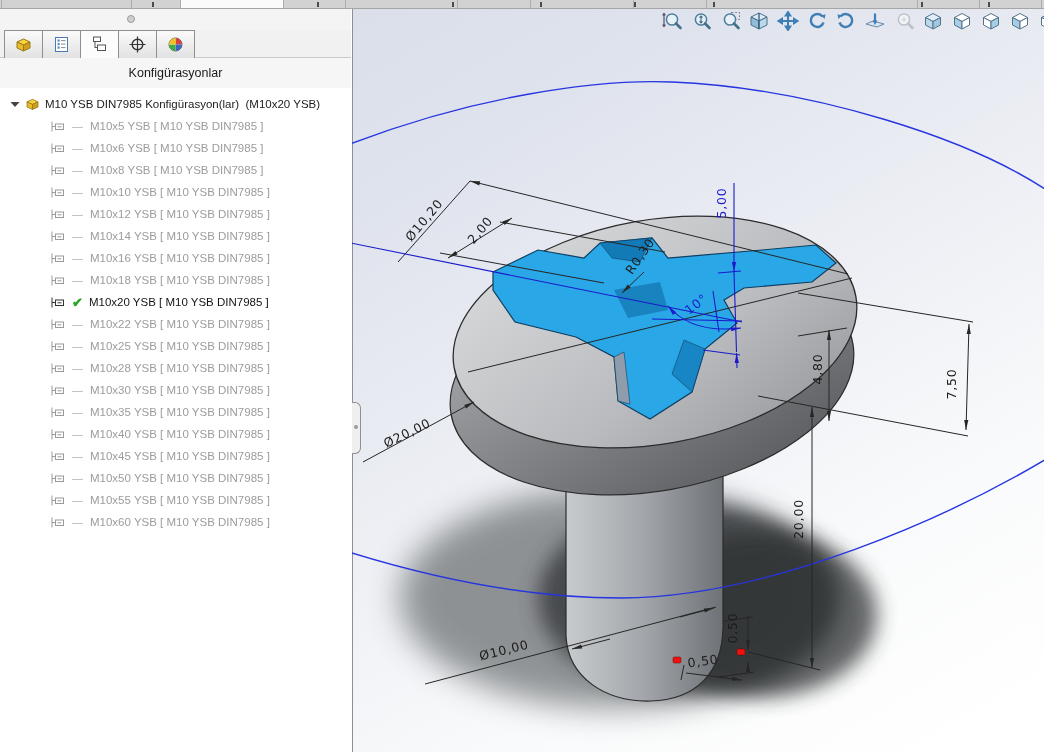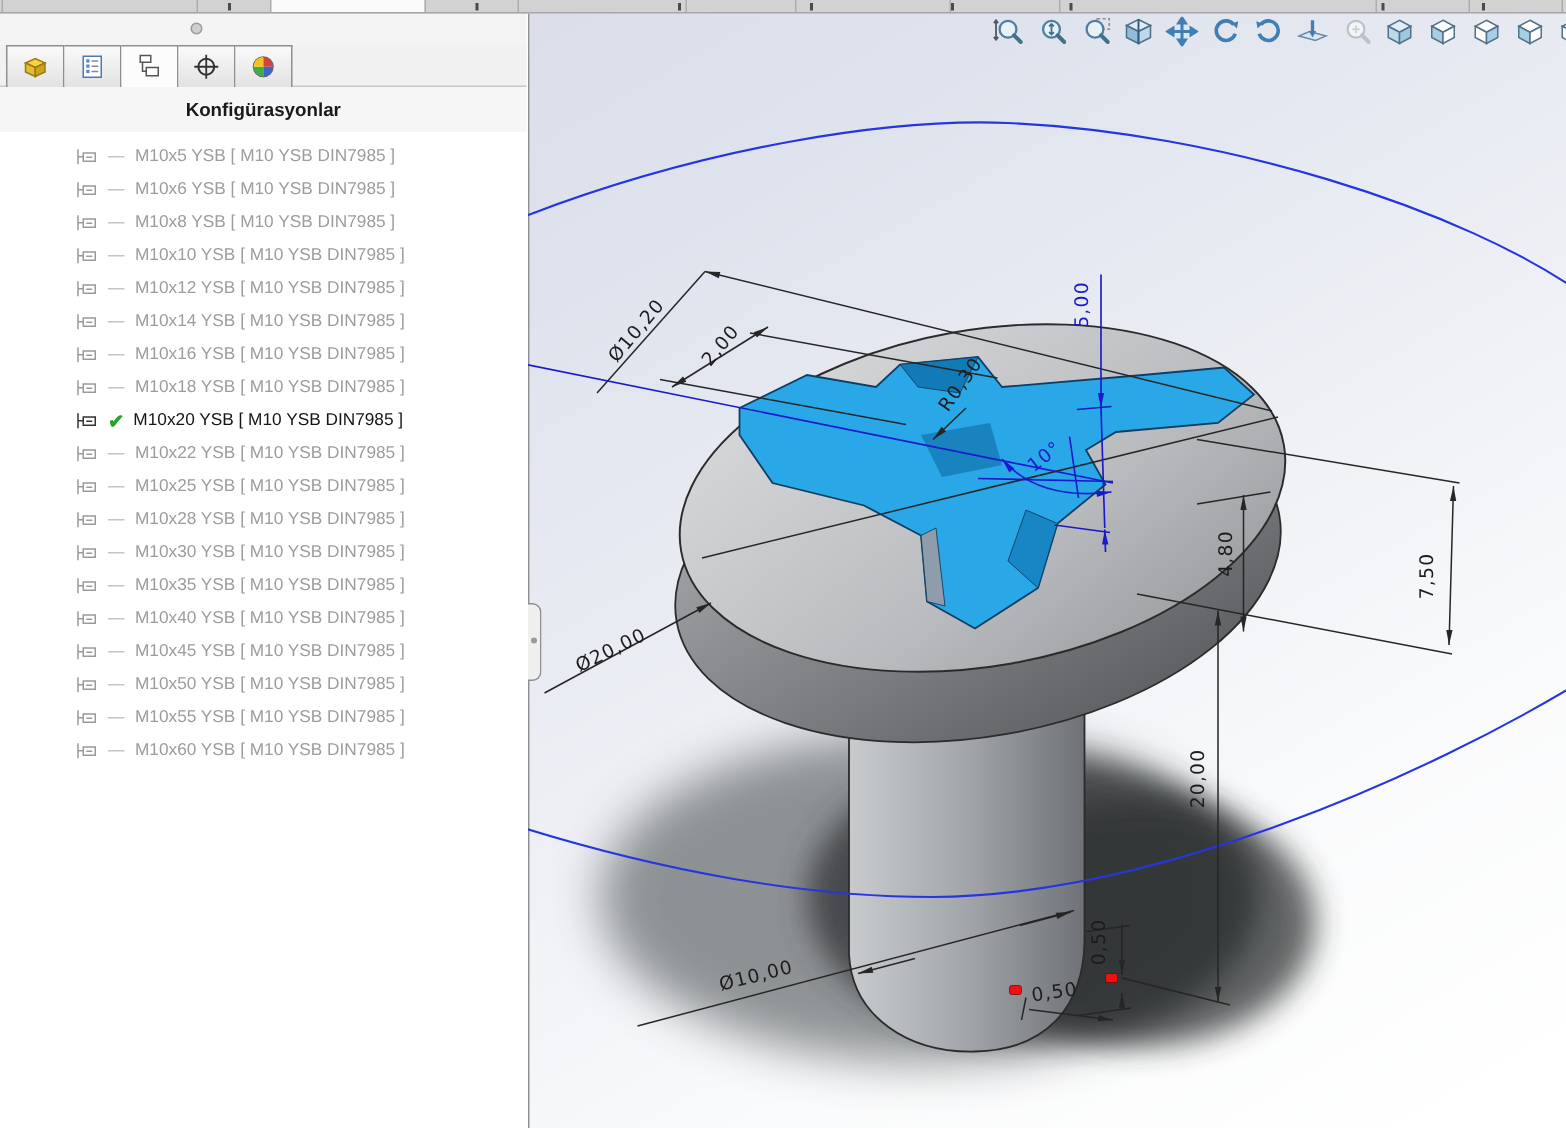--- a/index.html
+++ b/index.html
@@ -18,21 +18,21 @@
             background:#cfcfcf;border:1px solid #9a9a9a}
   .tabbar{position:absolute;left:0;top:21px;width:100%;height:28px;background:#f1f1f1;
           border-bottom:1px solid #c9c9c9;display:flex;padding-left:4px;box-sizing:border-box}
   .tab{width:37px;height:27px;border:1px solid #8f8f8f;border-left-width:0;
        background:linear-gradient(#fafafa,#e2e2e2);display:flex;align-items:center;justify-content:center}
   .tab:first-child{border-left-width:1px}
   .tab.sel{background:#fcfcfc;border-bottom-color:#fcfcfc}
   .tab svg{width:19px;height:19px}
   .panel-header{position:absolute;left:0;top:49px;width:100%;height:30px;background:#f6f6f6;
                 display:flex;align-items:center;justify-content:center;
-                font-size:12.5px;font-weight:bold;color:#1a1a1a}
+                font-size:12.5px;font-weight:normal;color:#1a1a1a}
   .tree{position:absolute;left:0;top:84px;width:100%;bottom:0;overflow:hidden}
   .trow{position:relative;height:22px;display:flex;align-items:center;white-space:pre;font-size:11.5px}
   .trow.root{color:#1b1b1b}
   .trow .tw{width:14px;height:14px;margin-left:8px;flex:0 0 auto}
   .trow .ric{width:17px;height:16px;margin:0 4px 0 2px;flex:0 0 auto}
   .trow.item{color:#9c9c9c}
   .trow.item .cfg{width:16px;height:13px;margin-left:50px;margin-right:6px;flex:0 0 auto}
   .trow.item .dash{color:#b3b3b3;margin-right:7px;font-size:11px}
   .trow.item.active{color:#141414}
   .trow.item.active .chk{color:#27a327;font-weight:bold;font-size:13px;margin-right:6px;line-height:1}
@@ -121,20 +121,27 @@
         <circle cx="9.5" cy="9.5" r="6.5" fill="#fff" stroke="#666"></circle>
         <path d="M9.5,3 A6.5,6.5 0 0 1 16,9.5 L9.5,9.5 Z" fill="#d94040"></path>
         <path d="M16,9.5 A6.5,6.5 0 0 1 9.5,16 L9.5,9.5 Z" fill="#3a66c4"></path>
         <path d="M9.5,16 A6.5,6.5 0 0 1 3,9.5 L9.5,9.5 Z" fill="#3fae49"></path>
         <path d="M3,9.5 A6.5,6.5 0 0 1 9.5,3 L9.5,9.5 Z" fill="#f2c51d"></path>
       </svg>
     </div>
   </div>
   <div class="panel-header">Konfigürasyonlar</div>
   <div class="tree" id="tree">
+      <div class="trow root"><svg class="tw" viewBox="0 0 14 14">
+          <polygon points="2.5,5 11.5,5 7,10" fill="#444"></polygon>
+        </svg><svg class="ric" viewBox="0 0 19 19">
+          <polygon points="3,7 9.5,4 16,7 9.5,10" fill="#f8d43c" stroke="#9a7a18"></polygon>
+          <polygon points="3,7 9.5,10 9.5,16 3,13" fill="#e7bb2a" stroke="#9a7a18"></polygon>
+          <polygon points="9.5,10 16,7 16,13 9.5,16" fill="#cf9f1e" stroke="#9a7a18"></polygon>
+        </svg><span>M10 YSB DIN7985 Konfigürasyon(lar)  (M10x20 YSB)</span></div>
       <div class="trow item"><svg viewBox="0 0 16 13" class="cfg">
     <path d="M2,1.5 V11.5 M2,6.5 H5.5" fill="none" stroke="#9a9a9a"></path>
     <rect x="5.5" y="4" width="8" height="5.5" fill="#fff" stroke="#9a9a9a"></rect>
     <path d="M7.5,6.8 h4" fill="none" stroke="#9a9a9a"></path>
   </svg><span class="dash">—</span><span>M10x5 YSB [ M10 YSB DIN7985 ]</span></div>
       <div class="trow item"><svg viewBox="0 0 16 13" class="cfg">
     <path d="M2,1.5 V11.5 M2,6.5 H5.5" fill="none" stroke="#9a9a9a"></path>
     <rect x="5.5" y="4" width="8" height="5.5" fill="#fff" stroke="#9a9a9a"></rect>
     <path d="M7.5,6.8 h4" fill="none" stroke="#9a9a9a"></path>
   </svg><span class="dash">—</span><span>M10x6 YSB [ M10 YSB DIN7985 ]</span></div>

